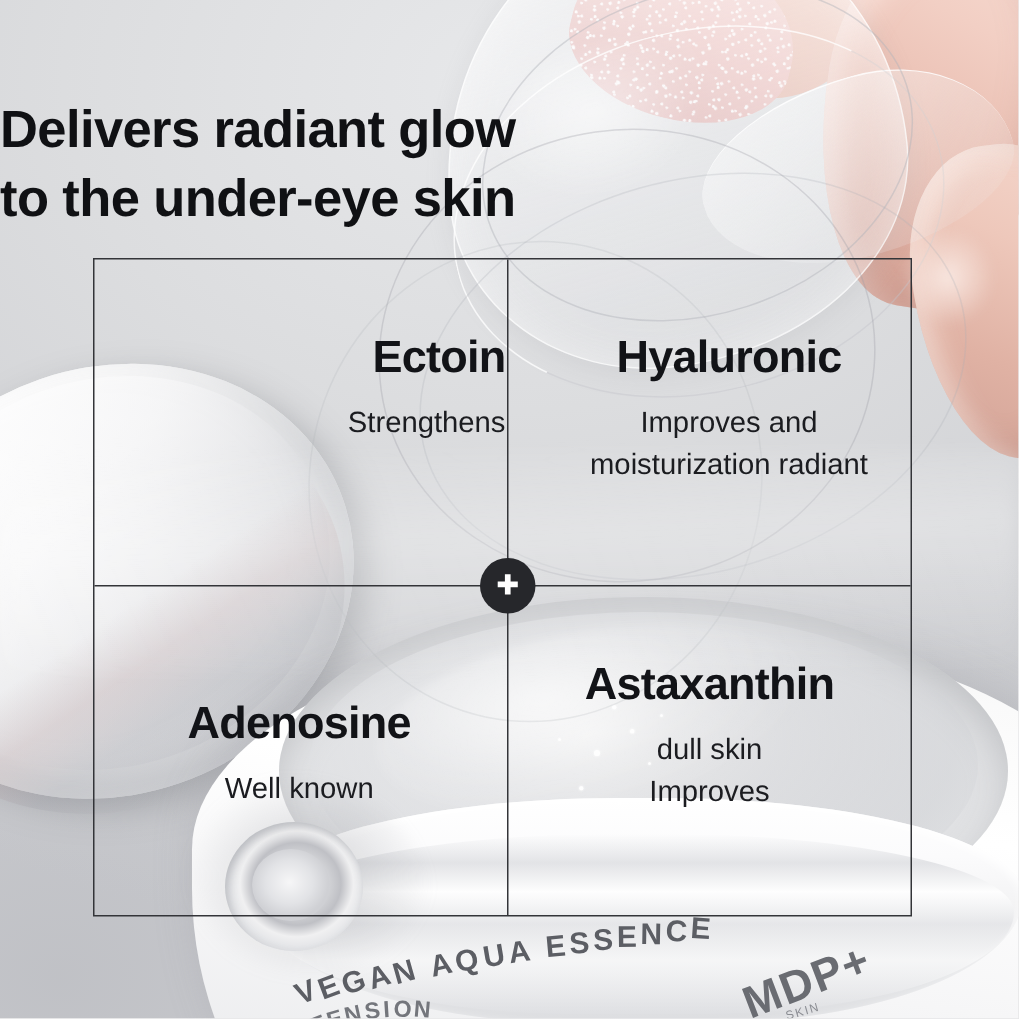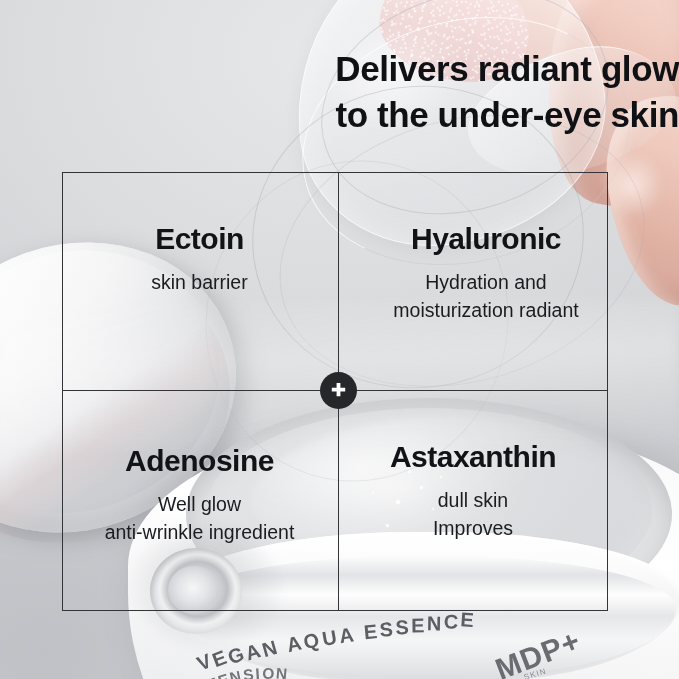--- a/index.html
+++ b/index.html
@@ -279,23 +279,23 @@
     background: #26272b;
     display: flex;
     align-items: center;
     justify-content: center;
   }
   #plus-badge svg { display: block; }
 
   
   #headline {
     position: absolute;
-    left: 0; top: 46px;
+    left: 0; top: 64px;
     width: 679px;
-    text-align: right;
+    text-align: left;
     color: #101114;
     font-size: 35px;
     font-weight: 700;
     line-height: 1.32;
     letter-spacing: -0.4px;
   }
   #headline .hl-line { display: block; }
 
   .cell {
     position: absolute;
@@ -311,23 +311,23 @@
     margin-bottom: 14px;
   }
   .cell .cell-desc {
     display: block;
     font-size: 19.5px;
     font-weight: 400;
     line-height: 1.42;
     color: #1b1c20;
   }
 
-  #cell-tl { left: 62px;  top: 222px; width: 275px; }
+  #cell-tl { left: 62px;  top: 222px; width: 275px; text-align: right; }
   #cell-tr { left: 338px; top: 222px; width: 296px; }
-  #cell-bl { left: 62px;  top: 444px; width: 275px; }
+  #cell-bl { left: 62px;  top: 466px; width: 275px; }
   #cell-br { left: 338px; top: 440px; width: 270px; }
 
   
   .jar-label {
     position: absolute;
     color: #5c5e64;
     font-weight: 700;
     white-space: nowrap;
     pointer-events: none;
   }
@@ -424,33 +424,32 @@
     <div id="grid-hline"></div>
     <div id="plus-badge">
       <svg width="17" height="17" viewBox="0 0 17 17" aria-hidden="true">
         <path d="M6.6 0.9 h3.8 v4.8 h4.8 v3.8 h-4.8 v4.8 h-3.8 v-4.8 h-4.8 v-3.8 h4.8 z" fill="#ffffff"></path>
       </svg>
     </div>
   </div>
 
   <div class="cell" id="cell-tl">
     <span class="cell-title">Ectoin</span>
-    <span class="cell-desc">skin barrier</span>
+    <span class="cell-desc">Strengthens</span>
   </div>
 
   <div class="cell" id="cell-tr">
     <span class="cell-title">Hyaluronic</span>
-    <span class="cell-desc">Hydration and</span>
+    <span class="cell-desc">Improves and</span>
     <span class="cell-desc">moisturization radiant</span>
   </div>
 
   <div class="cell" id="cell-bl">
     <span class="cell-title">Adenosine</span>
-    <span class="cell-desc">Well glow</span>
-    <span class="cell-desc">anti-wrinkle ingredient</span>
+    <span class="cell-desc">Well known</span>
   </div>
 
   <div class="cell" id="cell-br">
     <span class="cell-title">Astaxanthin</span>
     <span class="cell-desc">dull skin</span>
     <span class="cell-desc">Improves</span>
   </div>
 
   <div class="jar-label" id="label-vegan"><span class="jl-ch" style="transform: rotate(-13deg) translateY(4px);">V</span><span class="jl-ch" style="transform: rotate(-11.47deg) translateY(3.11px);">E</span><span class="jl-ch" style="transform: rotate(-9.94deg) translateY(2.34px);">G</span><span class="jl-ch" style="transform: rotate(-8.41deg) translateY(1.67px);">A</span><span class="jl-ch" style="transform: rotate(-6.88deg) translateY(1.12px);">N</span><span class="jl-ch" style="transform: rotate(-5.35deg) translateY(0.68px);">&nbsp;</span><span class="jl-ch" style="transform: rotate(-3.82deg) translateY(0.35px);">A</span><span class="jl-ch" style="transform: rotate(-2.29deg) translateY(0.12px);">Q</span><span class="jl-ch" style="transform: rotate(-0.76deg) translateY(0.01px);">U</span><span class="jl-ch" style="transform: rotate(0.76deg) translateY(0.01px);">A</span><span class="jl-ch" style="transform: rotate(2.29deg) translateY(0.12px);">&nbsp;</span><span class="jl-ch" style="transform: rotate(3.82deg) translateY(0.35px);">E</span><span class="jl-ch" style="transform: rotate(5.35deg) translateY(0.68px);">S</span><span class="jl-ch" style="transform: rotate(6.88deg) translateY(1.12px);">S</span><span class="jl-ch" style="transform: rotate(8.41deg) translateY(1.67px);">E</span><span class="jl-ch" style="transform: rotate(9.94deg) translateY(2.34px);">N</span><span class="jl-ch" style="transform: rotate(11.47deg) translateY(3.11px);">C</span><span class="jl-ch" style="transform: rotate(13deg) translateY(4px);">E</span></div>
   <div class="jar-label" id="label-tension"><span class="jl-ch" style="transform: rotate(-13deg) translateY(4px);">T</span><span class="jl-ch" style="transform: rotate(-8.67deg) translateY(1.78px);">E</span><span class="jl-ch" style="transform: rotate(-4.33deg) translateY(0.44px);">N</span><span class="jl-ch" style="transform: rotate(0deg) translateY(0px);">S</span><span class="jl-ch" style="transform: rotate(4.33deg) translateY(0.44px);">I</span><span class="jl-ch" style="transform: rotate(8.67deg) translateY(1.78px);">O</span><span class="jl-ch" style="transform: rotate(13deg) translateY(4px);">N</span></div>

